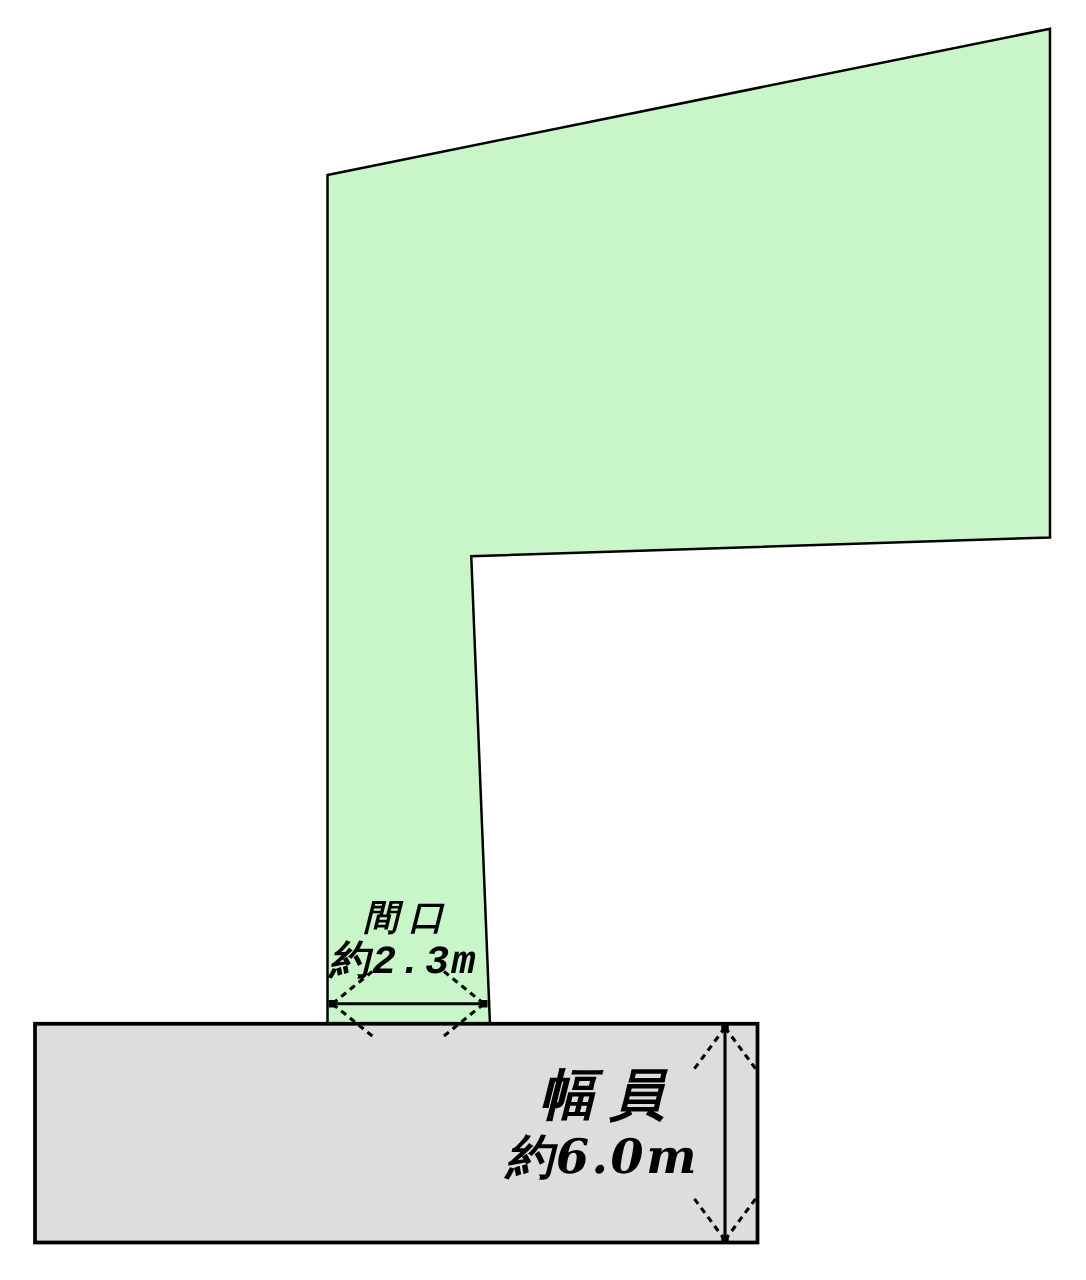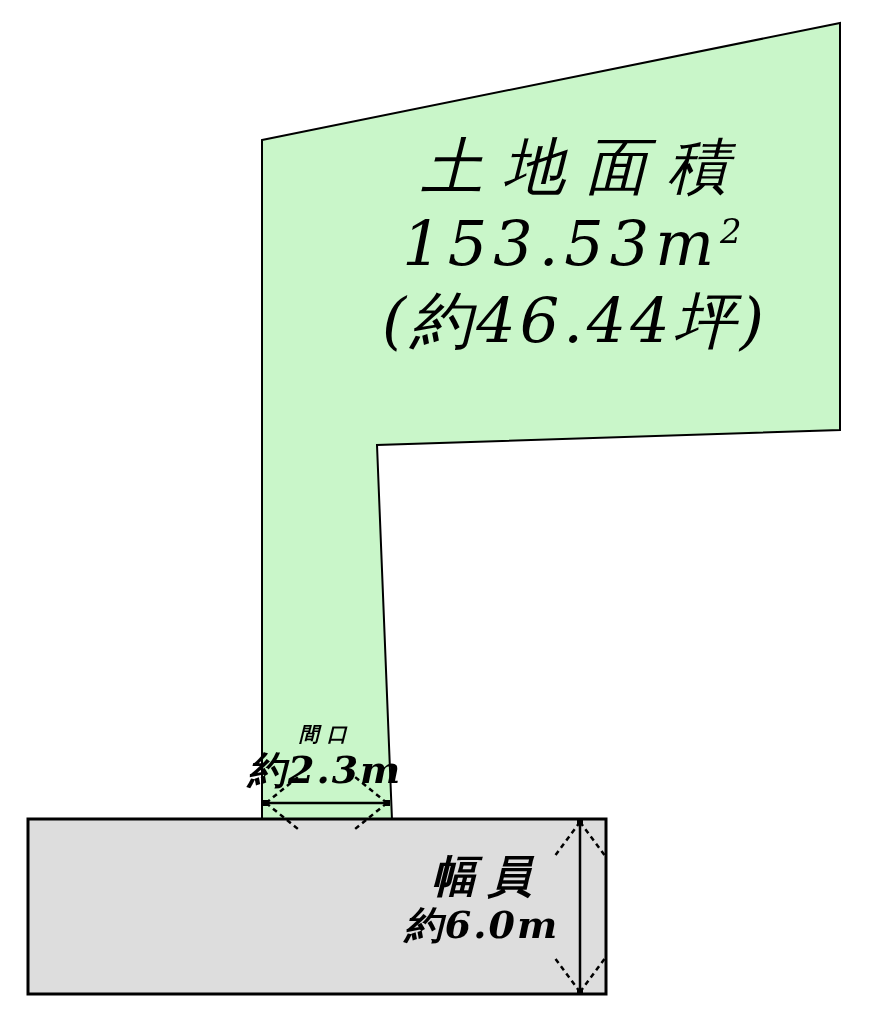--- a/index.html
+++ b/index.html
@@ -39,22 +39,22 @@
     vertical-align: super;
     line-height: 0;
   }
   .land-tsubo-line { letter-spacing: 4px; }
   .frontage-label {
     left: 248px;
     top: 716px;
     width: 150px;
     font-weight: bold;
   }
-  .frontage-title { font-size: 20px; line-height: 36px; letter-spacing: 8px; padding-left: 8px; }
-  .frontage-value { font-size: 38px; line-height: 36px; letter-spacing: 2px; }
+  .frontage-title { font-size: 28px; line-height: 36px; letter-spacing: 8px; padding-left: 8px; }
+  .frontage-value { font-size: 32px; line-height: 36px; letter-spacing: 2px; font-family: Liberation Mono, monospace; }
   .road-label {
     left: 372px;
     top: 850px;
     width: 220px;
     font-weight: bold;
   }
   .road-title { font-size: 44px; line-height: 52px; letter-spacing: 12px; padding-left: 12px; }
   .road-value { font-size: 38px; line-height: 46px; letter-spacing: 2px; }
 </style>
 </head>
@@ -82,27 +82,20 @@
       <line x1="580" y1="822" x2="580" y2="992"></line>
       <line x1="580" y1="822" x2="554" y2="857" stroke-dasharray="5 4"></line>
       <line x1="580" y1="822" x2="606" y2="857" stroke-dasharray="5 4"></line>
       <line x1="580" y1="992" x2="554" y2="957" stroke-dasharray="5 4"></line>
       <line x1="580" y1="992" x2="606" y2="957" stroke-dasharray="5 4"></line>
       <rect x="577" y="819" width="6" height="6" stroke="none"></rect>
       <rect x="577" y="989" width="6" height="6" stroke="none"></rect>
     </g>
   </svg>
 
-  <div class="lbl land-label">
-    <div class="land-title-line">土地面積</div>
-    <div class="land-area-line">
-      <span>153.53</span><span>m</span><sup>2</sup>
-    </div>
-    <div class="land-tsubo-line">(約46.44坪)</div>
-  </div>
 
   <div class="lbl frontage-label">
     <div class="frontage-title">間口</div>
     <div class="frontage-value">約2.3m</div>
   </div>
 
   <div class="lbl road-label">
     <div class="road-title">幅員</div>
     <div class="road-value">約6.0m</div>
   </div>

